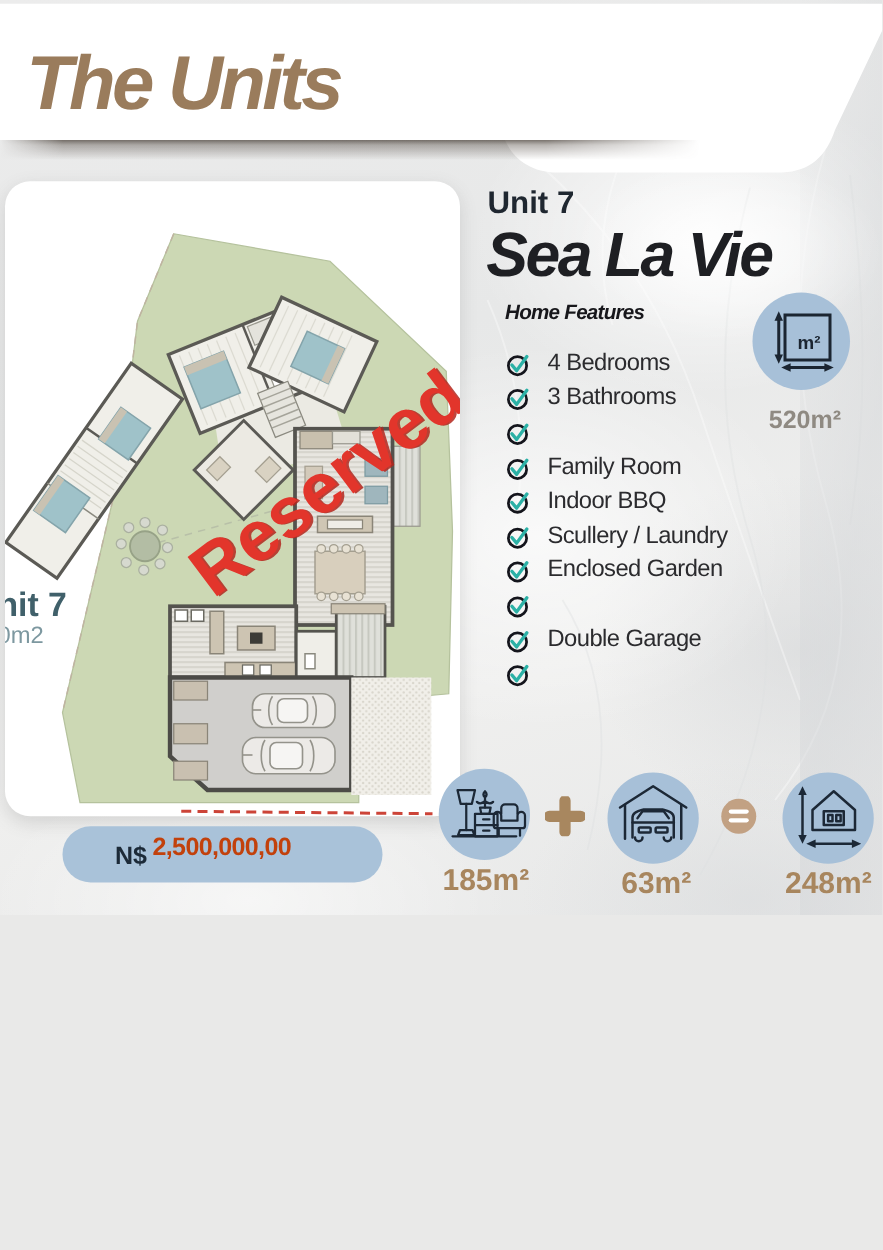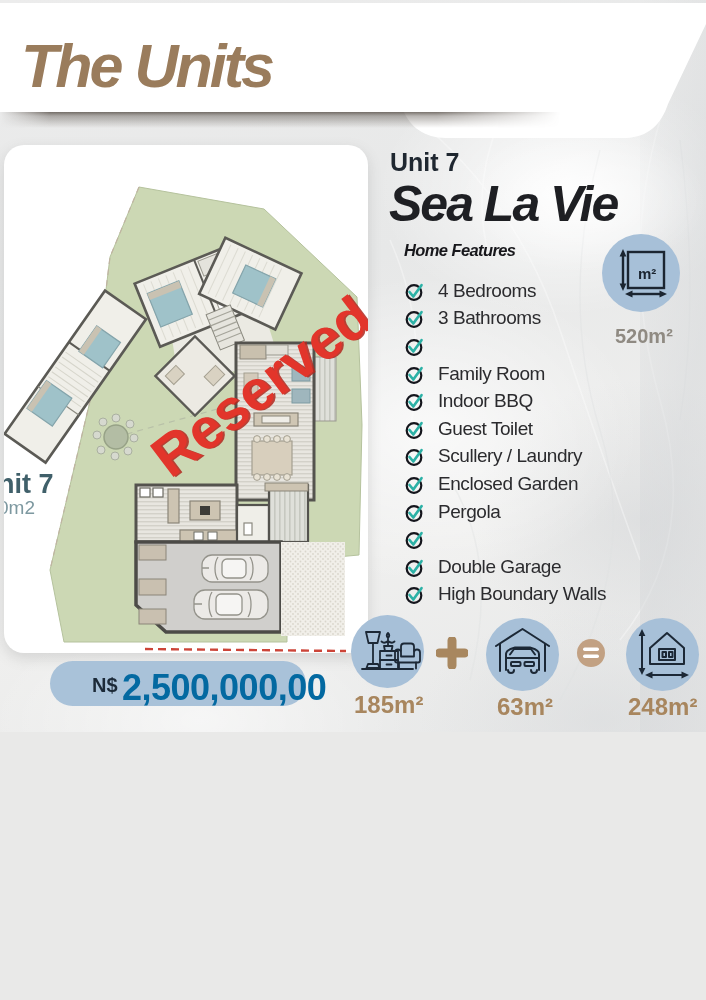--- a/index.html
+++ b/index.html
@@ -277,21 +277,21 @@
 
     <g transform="translate(257,241) rotate(-37)">
       <text x="0" y="20" text-anchor="middle" font-family="Liberation Sans, sans-serif" font-size="57" font-weight="bold" fill="#b3271e" opacity="0.85" transform="translate(1.5,1.5)">Reserved</text>
       <text x="0" y="20" text-anchor="middle" font-family="Liberation Sans, sans-serif" font-size="57" font-weight="bold" fill="#e2352b">Reserved</text>
     </g>
   </g>
 </svg>
 
 <div class="abs" style="left:50px;top:661px;width:256px;height:45px;background:#a9c2d9;border-radius:23px;"></div>
 <div class="abs" style="left:92px;top:674px;font-size:20px;font-weight:bold;color:#1c2a38;">N$</div>
-<div class="abs" style="left:122px;top:667px;font-size:36px;font-weight:bold;color:#0369a1;letter-spacing:-0.5px;">2,500,000,00</div>
+<div class="abs" style="left:122px;top:667px;font-size:20px;font-weight:bold;color:#c2410c;letter-spacing:-0.5px;">2,500,000,00</div>
 
 <div class="abs" style="left:390px;top:148px;font-size:25px;font-weight:bold;color:#1f2730;">Unit 7</div>
 
 <div class="abs" style="left:389px;top:175px;font-size:50px;font-weight:bold;font-style:italic;color:#1e1f23;letter-spacing:-2px;">Sea La Vie</div>
 
 <div class="abs" style="left:404px;top:241px;font-size:16.5px;font-weight:bold;font-style:italic;color:#17171b;letter-spacing:-0.6px;">Home Features</div>
 
 <div class="abs" id="features" style="left:405px;top:277px;width:300px;font-size:19px;color:#2b2b2e;">
   <div class="feat">
         <svg class="ck" viewBox="0 0 22 22">
@@ -319,56 +319,43 @@
   <div class="feat">
         <svg class="ck" viewBox="0 0 22 22">
           <use href="#ckm"></use>
         </svg>
         <span class="ft">Indoor BBQ</span>
       </div>
   <div class="feat">
         <svg class="ck" viewBox="0 0 22 22">
           <use href="#ckm"></use>
         </svg>
-        <span class="ft">Guest Toilet</span>
-      </div>
-  <div class="feat">
-        <svg class="ck" viewBox="0 0 22 22">
-          <use href="#ckm"></use>
-        </svg>
         <span class="ft">Scullery / Laundry</span>
       </div>
   <div class="feat">
         <svg class="ck" viewBox="0 0 22 22">
           <use href="#ckm"></use>
         </svg>
         <span class="ft">Enclosed Garden</span>
       </div>
   <div class="feat">
         <svg class="ck" viewBox="0 0 22 22">
           <use href="#ckm"></use>
         </svg>
-        <span class="ft">Pergola</span>
-      </div>
-  <div class="feat">
-        <svg class="ck" viewBox="0 0 22 22">
-          <use href="#ckm"></use>
-        </svg>
       </div>
   <div class="feat">
         <svg class="ck" viewBox="0 0 22 22">
           <use href="#ckm"></use>
         </svg>
         <span class="ft">Double Garage</span>
       </div>
   <div class="feat">
         <svg class="ck" viewBox="0 0 22 22">
           <use href="#ckm"></use>
         </svg>
-        <span class="ft">High Boundary Walls</span>
       </div>
 </div>
 
 <div class="abs" style="left:602px;top:234px;width:78px;height:78px;border-radius:50%;background:#a7c0d8;"></div>
 
 <svg class="abs" style="left:602px;top:234px" width="78" height="78" viewBox="0 0 78 78">
   <g stroke="#1b2531" stroke-width="2.4" fill="none">
     <rect x="26" y="18" width="36" height="36"></rect>
     <line x1="21" y1="22" x2="21" y2="50"></line>
     <line x1="30" y1="60" x2="58" y2="60"></line>

